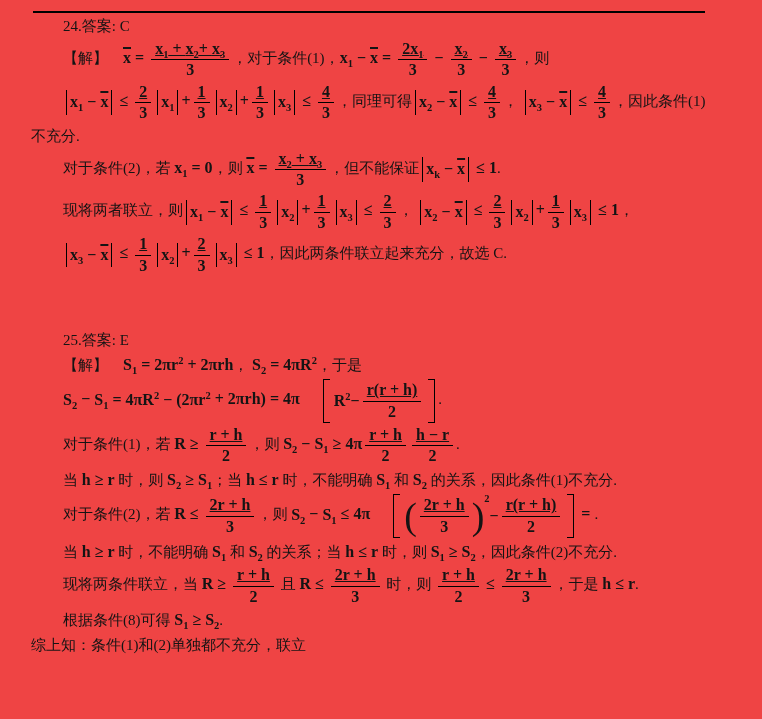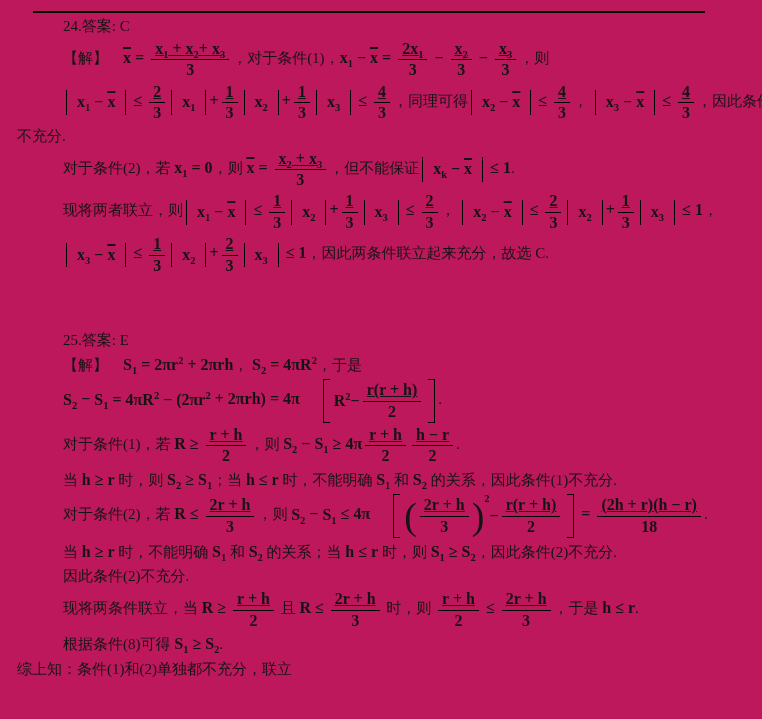--- a/index.html
+++ b/index.html
@@ -1,33 +1,33 @@
 <!DOCTYPE html>
 <html><head>
 <meta charset="utf-8">
 <style>
   html,body{margin:0;padding:0;background:#ffffff;}
   body{width:762px;height:719px;overflow:hidden;}
-  .page{position:relative;width:762px;height:719px;background:#be185d;overflow:hidden;color:#141414;}
+  .page{position:relative;width:762px;height:719px;background:#ef4444;overflow:hidden;color:#141414;}
   .rule{margin:11px 0 0 33px;width:672px;height:0;border-top:2px solid #000;}
   .line{margin-top:3px;font-family:"Liberation Serif","DejaVu Serif",serif;
         font-size:15px;line-height:1.4;white-space:nowrap;color:#141414;}
   .line.indent{margin-left:63px;}
-  .line.flush{margin-left:17px;}
+  .line.flush{margin-left:31px;}
   .line.section-start{margin-top:55px;}
   .c{font-family:"Liberation Serif","DejaVu Serif",serif;font-size:15px;}
   .m{font-family:"Liberation Serif","DejaVu Serif",serif;font-weight:bold;font-size:16px;}
   .m.bar{text-decoration:overline;text-decoration-thickness:1.5px;}
   sub.msub{font-size:10.5px;font-weight:bold;line-height:0;}
   sup.msup{font-size:10.5px;font-weight:bold;line-height:0;}
   .frac{display:inline-block;vertical-align:middle;text-align:center;margin:0 3px;}
   .frac .num{display:block;padding:0 4px 1px;border-bottom:1.4px solid #000;line-height:1.15;text-decoration:underline;}
   .frac .den{display:block;padding-top:1px;line-height:1.15;}
   .abs{display:inline-block;vertical-align:middle;border-left:1.4px solid #000;
-       border-right:1.4px solid #000;padding:4px 10px;margin:0 3px;line-height:1.05;}
+       border-right:1.4px solid #000;padding:4px 3px;margin:0 3px;line-height:1.05;}
   .bk{display:inline-flex;vertical-align:middle;align-items:center;margin:0 3px;padding-left:20px;}
   .bk-l,.bk-r{align-self:stretch;width:6px;}
   .bk-l{border-left:1.8px solid #000;border-top:1.8px solid #000;border-bottom:1.8px solid #000;}
   .bk-r{border-right:1.8px solid #000;border-top:1.8px solid #000;border-bottom:1.8px solid #000;}
   .bk-c{display:inline-flex;align-items:center;padding:2px 4px;}
   .pn{display:inline-flex;align-items:center;}
   .pn-c{display:inline-flex;align-items:center;}
   .pg{font-size:38px;line-height:0.8;font-weight:400;font-family:"Liberation Serif","DejaVu Serif",serif;}
   sup.pnsup{font-size:10.5px;font-weight:bold;align-self:flex-start;margin-top:-2px;line-height:1;}
 </style>
@@ -74,20 +74,19 @@
               <span class="pg">)</span>
               <sup class="pnsup">2</sup>
             </span>
             <span class="m"> − </span>
             <span class="frac">
               <span class="num"><span class="m">r(r + h)</span></span>
               <span class="den"><span class="m">2</span></span>
             </span>
           </span>
           <span class="bk-r"></span>
-        </span><span class="m"> = </span><span class="frac"><span class="num"><span class="m">(2h + r)(h − r)</span></span><span class="den"><span class="m">18</span></span></span><span class="c">.</span></div>
+        </span><span class="m"> = </span><span class="c">.</span></div>
       <div class="line indent"><span class="c">当 </span><span class="m">h ≥ r</span><span class="c"> 时，不能明确 </span><span class="m">S<sub class="msub">1</sub></span><span class="c"> 和 </span><span class="m">S<sub class="msub">2</sub></span><span class="c"> 的关系；当 </span><span class="m">h ≤ r</span><span class="c"> 时，则 </span><span class="m">S<sub class="msub">1</sub></span><span class="m"> ≥ </span><span class="m">S<sub class="msub">2</sub></span><span class="c">，因此条件(2)不充分.</span></div>
-      <div class="line indent"><span class="c">因此条件(2)不充分.</span></div>
       <div class="line indent"><span class="c">现将两条件联立，当 </span><span class="m">R ≥ </span><span class="frac"><span class="num"><span class="m">r + h</span></span><span class="den"><span class="m">2</span></span></span><span class="c"> 且 </span><span class="m">R ≤ </span><span class="frac"><span class="num"><span class="m">2r + h</span></span><span class="den"><span class="m">3</span></span></span><span class="c"> 时，则 </span><span class="frac"><span class="num"><span class="m">r + h</span></span><span class="den"><span class="m">2</span></span></span><span class="m"> ≤ </span><span class="frac"><span class="num"><span class="m">2r + h</span></span><span class="den"><span class="m">3</span></span></span><span class="c">，于是 </span><span class="m">h ≤ r</span><span class="c">.</span></div>
       <div class="line indent"><span class="c">根据条件(8)可得 </span><span class="m">S<sub class="msub">1</sub></span><span class="m"> ≥ </span><span class="m">S<sub class="msub">2</sub></span><span class="c">.</span></div>
       <div class="line flush"><span class="c">综上知：条件(1)和(2)单独都不充分，联立</span></div>
     </div>
 </div>
 
 </body></html>

